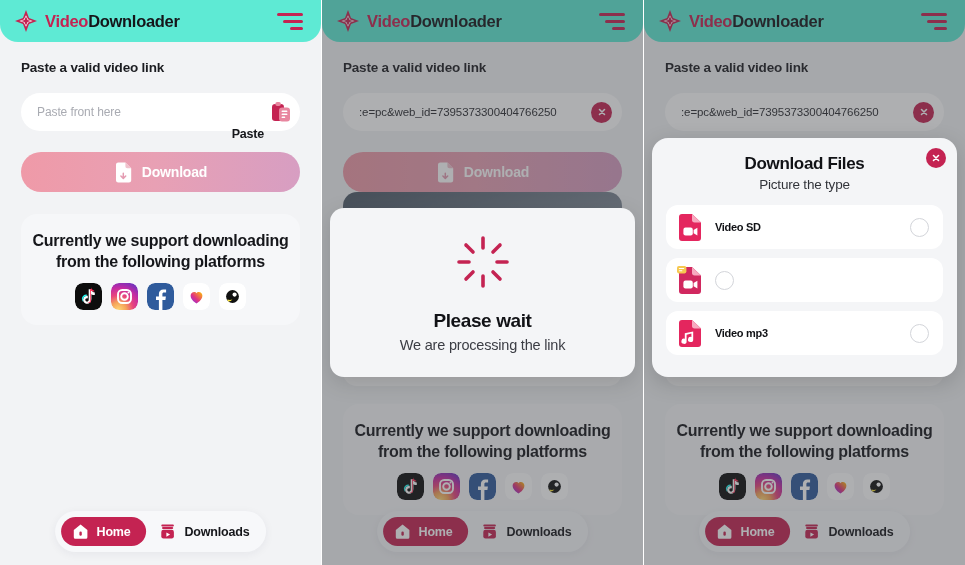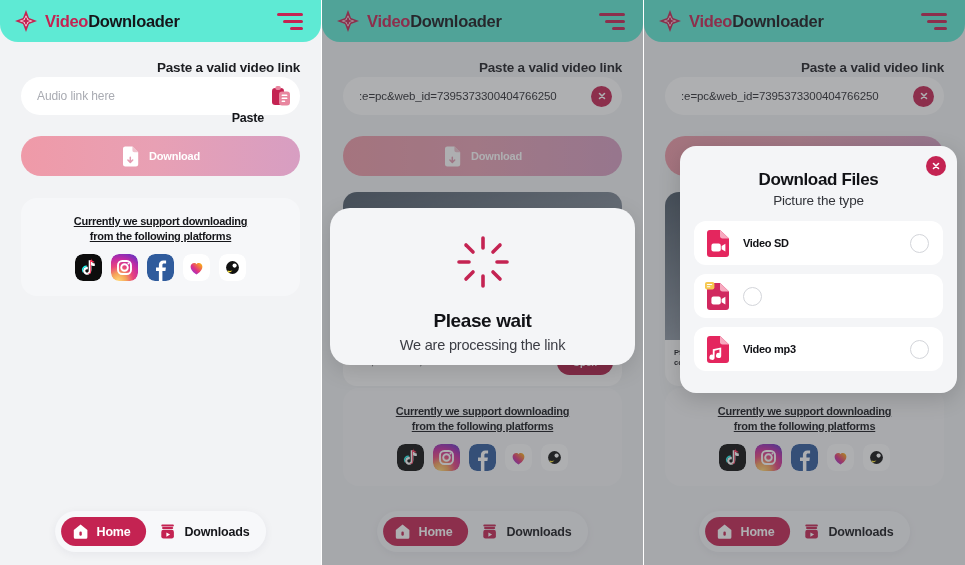--- a/index.html
+++ b/index.html
@@ -70,22 +70,21 @@
   .screen {
     position: relative;
     padding: 18px 21px 0 21px;
     height: calc(100% - 42px);
   }
   .field-label {
     font-size: 13.5px;
     font-weight: 600;
     color: #1c1d21;
     letter-spacing: -0.2px;
-    margin-bottom: 2px;
-    text-align: right;
+    margin-bottom: 18px;
   }
   .input-row {
     height: 38px;
     background: #ffffff;
     border-radius: 19px;
     display: flex;
     align-items: center;
     padding: 0 8px 0 16px;
     gap: 6px;
   }
@@ -115,35 +114,35 @@
 
   .dl-btn {
     margin-top: 21px;
     height: 40px;
     border-radius: 21px;
     background: linear-gradient(90deg, #ef9aa8 0%, #e8a0b4 48%, #d79ec2 100%);
     display: flex; align-items: center; justify-content: center;
     gap: 9px;
   }
   .dl-btn .lbl {
-    font-size: 11px; font-weight: 700; color: #ffffff;
+    font-size: 14px; font-weight: 700; color: #ffffff;
     letter-spacing: -0.2px;
   }
   .dl-ficon { width: 19px; height: 21px; }
 
   .support-card {
     margin-top: 22px;
     background: #f6f7f9;
     border-radius: 16px;
     padding: 16px 10px 15px;
     text-align: center;
   }
   .support-title {
-    font-size: 11px; font-weight: 700; color: #15161a;
-    line-height: 1.32; letter-spacing: -0.25px; text-decoration: underline;
+    font-size: 16px; font-weight: 700; color: #15161a;
+    line-height: 1.32; letter-spacing: -0.25px;
   }
   .plat-row {
     margin-top: 11px;
     display: flex; align-items: center; justify-content: center; gap: 9px;
   }
   .plat { width: 27px; height: 27px; border-radius: 8px; overflow: hidden;
           display: block; flex: 0 0 27px; }
 
   
   .result-card {
@@ -207,43 +206,42 @@
     z-index: 8;
   }
 
   
   .wait-modal {
     position: absolute;
     z-index: 10;
     left: 8px; right: 8px;
     top: 208px;
     background: #f4f5f7;
-    border-radius: 20px;
-    padding: 26px 14px 12px;
+    border-radius: 14px;
+    padding: 26px 14px 24px;
     text-align: center;
     box-shadow: 0 6px 22px rgba(0,0,0,0.13);
   }
   .spinner { width: 56px; height: 56px; margin: 0 auto 20px; display: block; }
   .wait-title {
     font-size: 19px; font-weight: 700; color: #111216;
     letter-spacing: -0.4px; margin-bottom: 5px;
   }
   .wait-sub { font-size: 14.5px; color: #3b3d44; letter-spacing: -0.2px; }
 
   
   .files-modal {
     position: absolute;
     z-index: 10;
     left: 8px; right: 8px;
-    top: 146px;
+    top: 138px;
     background: #f4f5f7;
     border-radius: 16px;
-    padding: 24px 14px 22px;
+    padding: 16px 14px 22px;
     box-shadow: 0 6px 22px rgba(0,0,0,0.16);
-    margin-left: 28px;
   }
   .modal-close {
     position: absolute; top: 10px; right: 11px;
     width: 20px; height: 20px; border-radius: 50%;
     background: #c42352;
     display: flex; align-items: center; justify-content: center;
   }
   .files-title {
     text-align: center; font-size: 17px; font-weight: 700;
     color: #111216; letter-spacing: -0.35px;
@@ -297,21 +295,21 @@
           <i></i>
           <i></i>
           <i></i>
         </div>
     </div>
 
     <div class="screen">
       <div class="field-label">Paste a valid video link</div>
 
       <div class="input-row">
-        <div class="input-val placeholder">Audio link here</div>
+        <div class="input-val placeholder">Paste front here</div>
         <span class="paste-label">Paste</span>
         <span class="paste-icon">
           <svg viewBox="0 0 22 22" width="22" height="22">
             <rect x="2" y="3" width="12" height="17" rx="3.2" fill="#c42352"></rect>
             <rect x="5.4" y="1" width="5.4" height="4" rx="1.7" fill="#e8869f"></rect>
             <rect x="9" y="6.4" width="11" height="14" rx="3" fill="#e8869f"></rect>
             <rect x="11.6" y="9.6" width="5.8" height="1.5" rx="0.7" fill="#ffffff"></rect>
             <rect x="11.6" y="12.6" width="5.8" height="1.5" rx="0.7" fill="#ffffff"></rect>
             <rect x="11.6" y="15.6" width="3.6" height="1.5" rx="0.7" fill="#ffffff"></rect>
           </svg>

